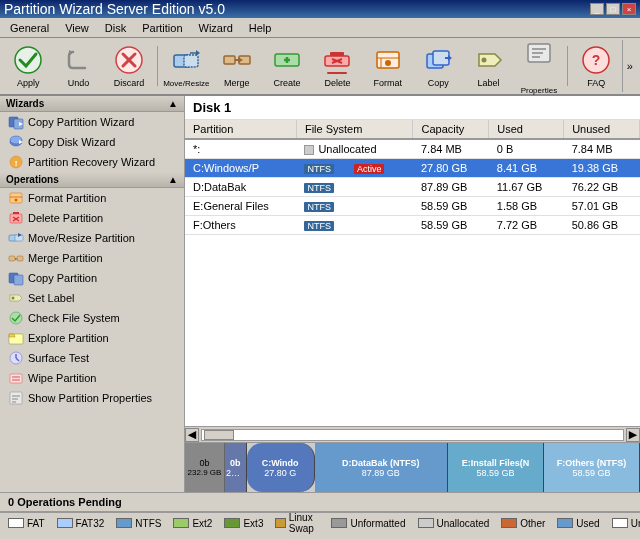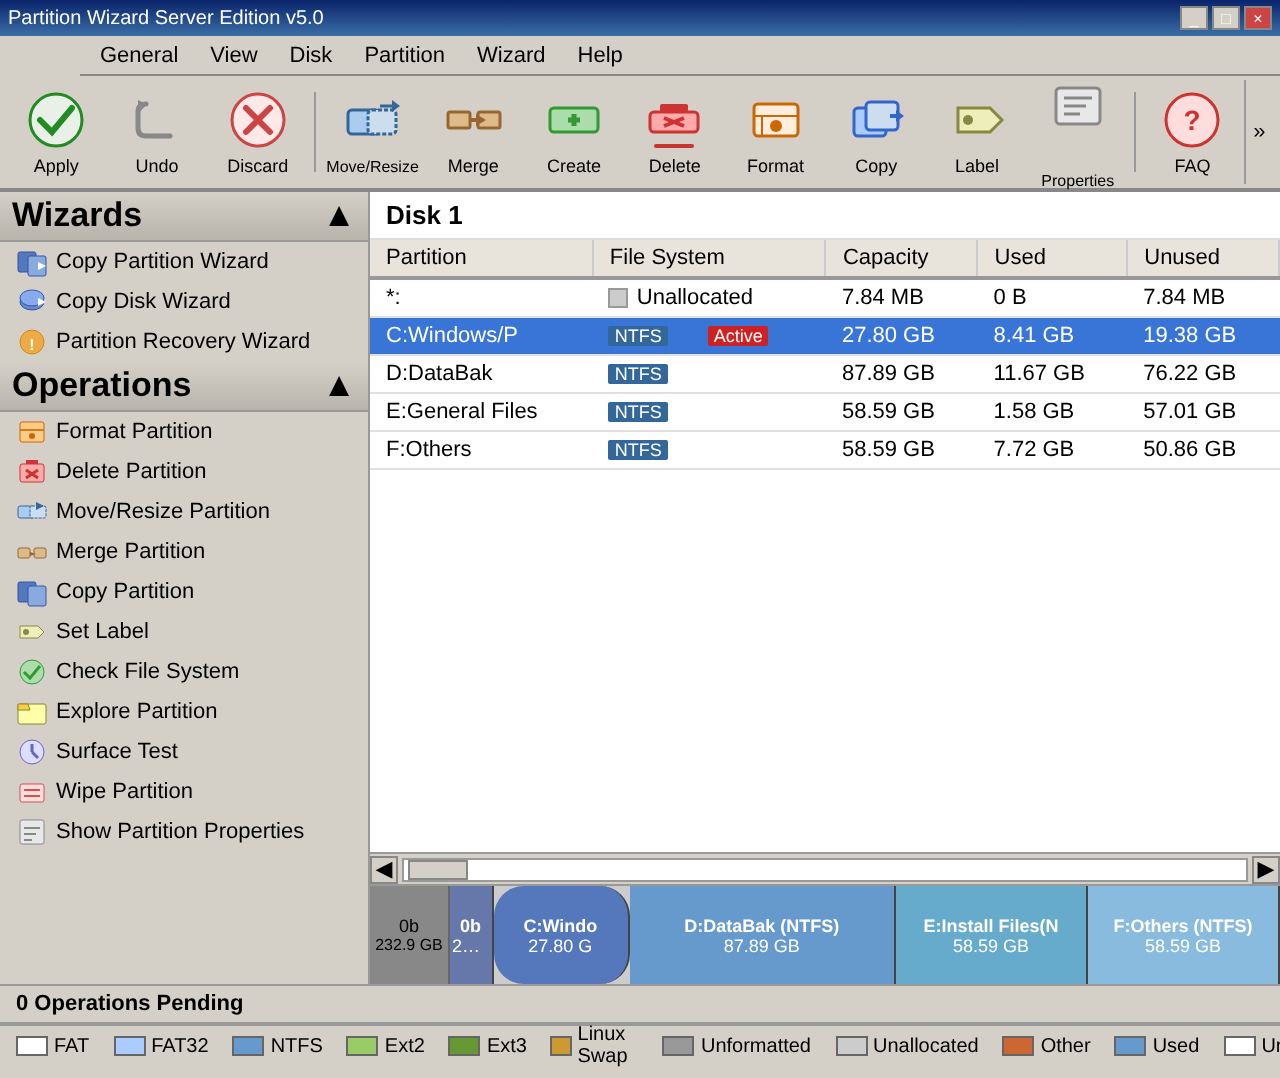--- a/index.html
+++ b/index.html
@@ -1,39 +1,39 @@
 <!DOCTYPE html>
 <html><head>
   <meta charset="utf-8">
   <style>
     * { margin: 0; padding: 0; box-sizing: border-box; }
     body { width: 640px; height: 539px; font-family: 'Segoe UI', Tahoma, sans-serif; font-size: 11px; background: #d4d0c8; overflow: hidden; }
     
     
     #title-bar { background: linear-gradient(to bottom, #0a246a, #3a6ea5); color: white; height: 18px; display: flex; align-items: center; padding: 0 4px; justify-content: space-between; }
-    #title-bar span { font-size: 10px; }
+    #title-bar span { font-size: 14px; }
     #title-controls { display: flex; gap: 2px; }
     .title-btn { width: 14px; height: 12px; background: #d4d0c8; border: 1px solid #888; font-size: 8px; display: flex; align-items: center; justify-content: center; cursor: pointer; }
     
     
-    #menu-bar { background: #d4d0c8; height: 20px; display: flex; align-items: center; padding: 0 2px; border-bottom: 1px solid #888; margin-left: 40px; }
+    #menu-bar { background: #d4d0c8; height: 20px; display: flex; align-items: center; padding: 0 2px; border-bottom: 1px solid #888; }
     .menu-item { padding: 2px 8px; font-size: 11px; cursor: pointer; }
     
     
     #toolbar { background: #d4d0c8; height: 58px; display: flex; align-items: center; padding: 2px 4px; gap: 2px; border-bottom: 2px solid #888; }
     .tool-btn { display: flex; flex-direction: column; align-items: center; justify-content: center; width: 50px; height: 52px; border: 1px solid transparent; cursor: pointer; font-size: 9px; gap: 2px; }
     .tool-icon { width: 32px; height: 32px; display: flex; align-items: center; justify-content: center; }
     .toolbar-sep { width: 1px; height: 40px; background: #999; margin: 0 2px; }
     
     
     #main { display: flex; height: calc(539px - 18px - 20px - 58px - 25px - 22px); }
     
     
     #sidebar { width: 185px; background: #d4d0c8; border-right: 1px solid #999; overflow-y: auto; flex-shrink: 0; }
-    .sidebar-section-header { background: linear-gradient(to bottom, #d4d0c8, #b8b4ac); padding: 2px 6px; font-weight: bold; font-size: 17px; display: flex; align-items: center; justify-content: space-between; border-bottom: 1px solid #999; cursor: pointer; }
+    .sidebar-section-header { background: linear-gradient(to bottom, #d4d0c8, #b8b4ac); padding: 2px 6px; font-weight: bold; font-size: 10px; display: flex; align-items: center; justify-content: space-between; border-bottom: 1px solid #999; cursor: pointer; }
     .sidebar-item { display: flex; align-items: center; padding: 2px 8px; cursor: pointer; gap: 4px; font-size: 11px; }
     .sidebar-icon { width: 16px; height: 16px; flex-shrink: 0; }
     
     
     #content { flex: 1; background: white; overflow: hidden; display: flex; flex-direction: column; }
     #content-header { background: white; padding: 4px 8px; font-weight: bold; font-size: 13px; border-bottom: 1px solid #ddd; }
     
     
     #partition-table { flex: 1; overflow: hidden; }
     table { width: 100%; border-collapse: collapse; }

